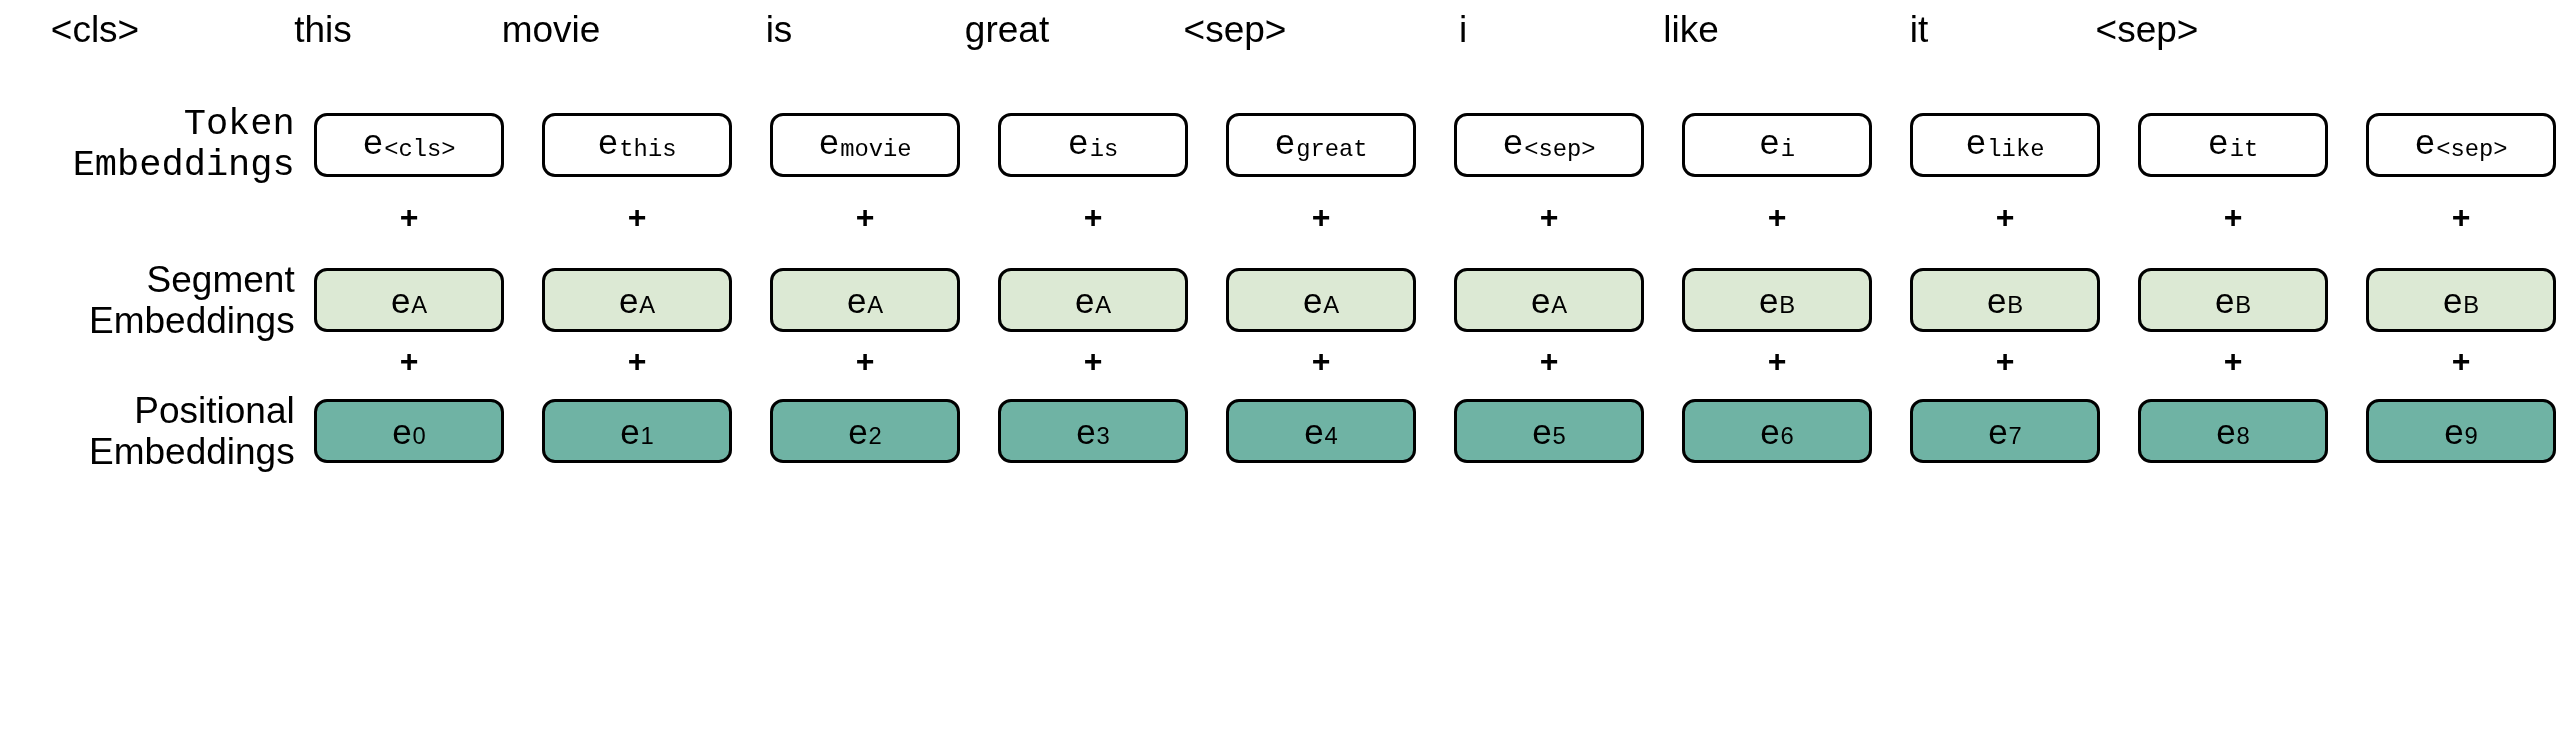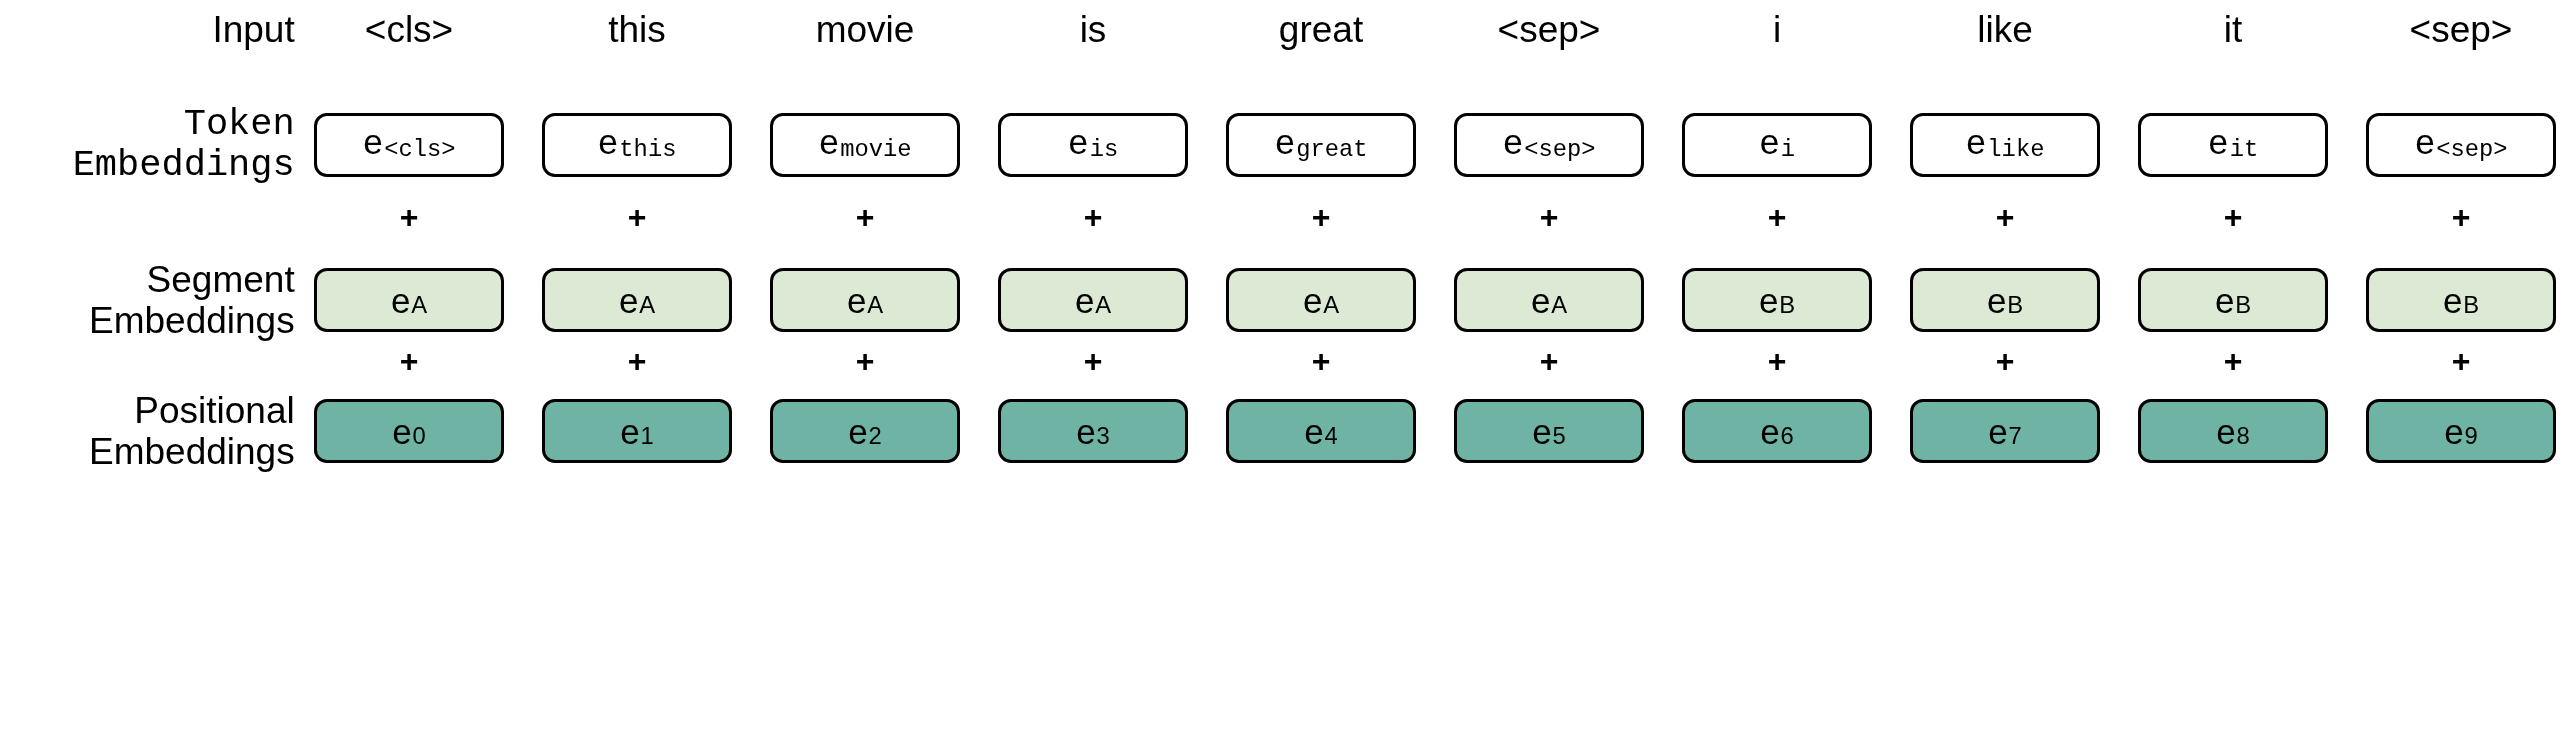--- a/index.html
+++ b/index.html
@@ -118,21 +118,20 @@
   #row-segment { top: 268px; height: 64px; }
   #plus-2      { top: 341px; }
   #row-position{ top: 399px; height: 64px; align-items: center; }
 </style>
 </head>
 <body>
 
 <div id="diagram">
 
   <div class="row" id="row-input">
-    <div class="rowlabel">Input</div>
     <div class="cells">
         <div class="cell">
           <span class="token-text">&lt;cls&gt;</span>
         </div>
         <div class="cell">
           <span class="token-text">this</span>
         </div>
         <div class="cell">
           <span class="token-text">movie</span>
         </div>

